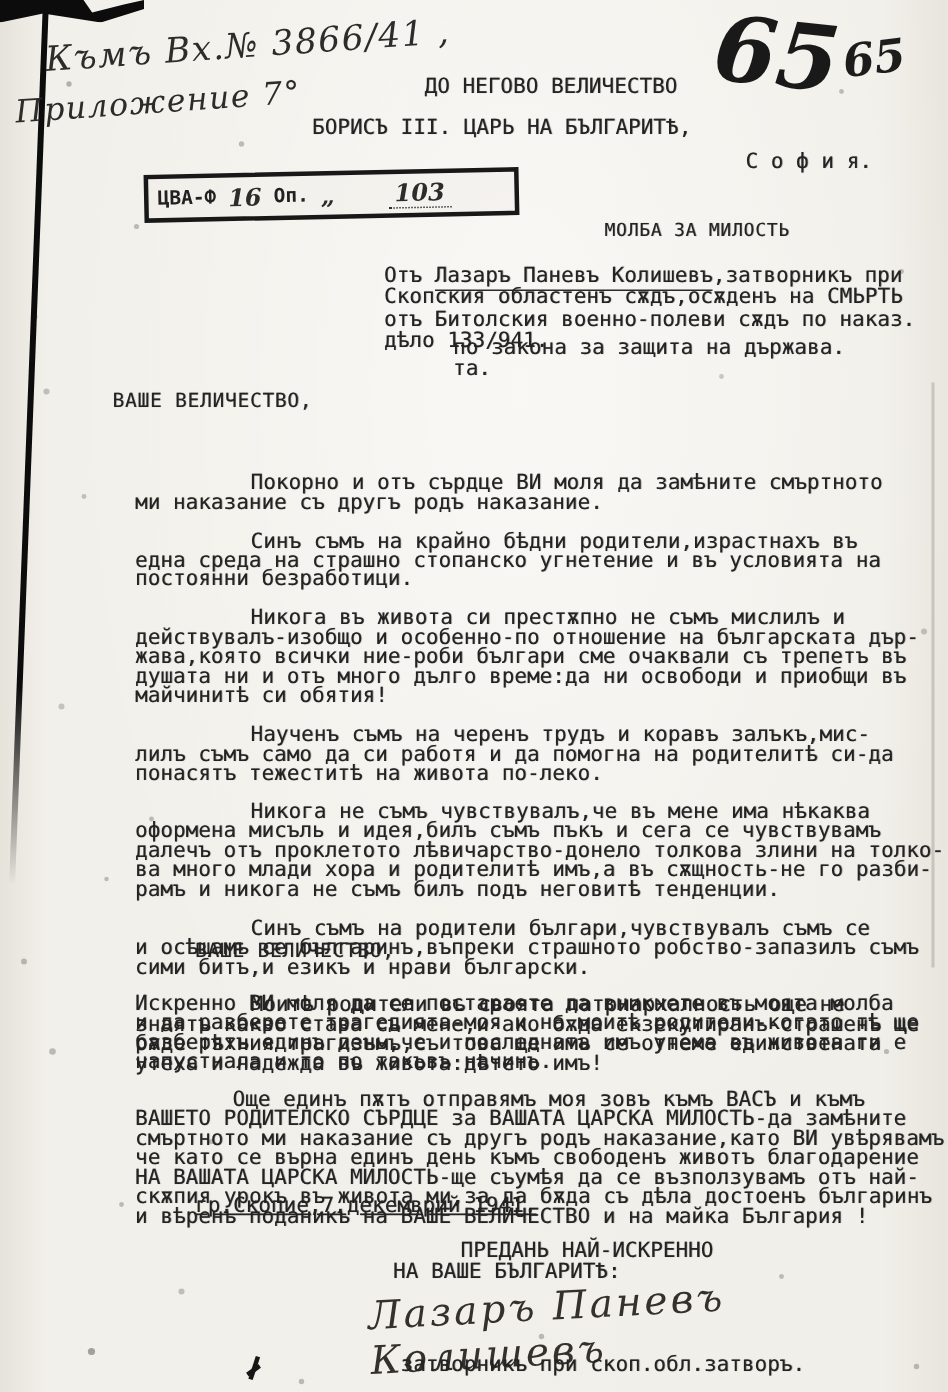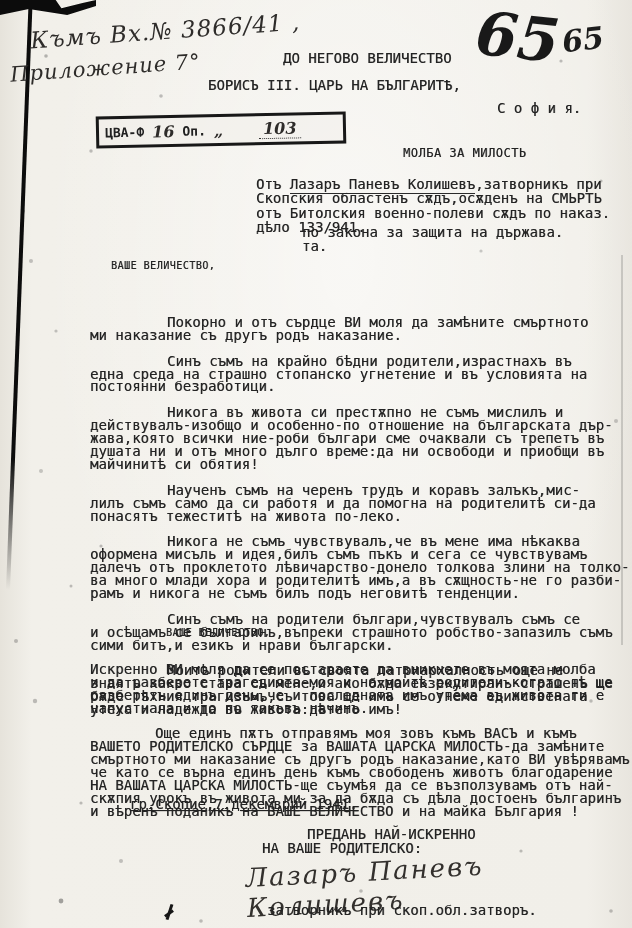--- a/index.html
+++ b/index.html
@@ -23,21 +23,21 @@
     text-shadow:0.4px 0.3px 0.5px rgba(30,30,30,0.55);
     white-space:pre-line;
   }
   .body-text{line-height:12.9px;width:560px;}
   .body-text p{margin:0;}
   .indent{text-indent:77px;}
   .indent-sm{text-indent:65px;}
   .from-block{left:256px;top:163px;line-height:14.2px;width:380px;}
   .from-name{border-bottom:1.5px solid #2a2a2a;padding-bottom:1px;}
   .law-note{left:302px;top:226px;line-height:13.8px;}
-  .salutation{font-size:10px;letter-spacing:0.5px;margin-left:36px;}
+  .salutation{font-size:13px;letter-spacing:0.5px;}
   .title{left:403px;top:146px;font-size:12px;letter-spacing:0.5px;}
   .script{
     font-family:"DejaVu Serif","Liberation Serif",serif;
     font-style:italic;
     color:#2e2c2a;
   }
   .note1{left:30px;top:18px;font-size:23px;transform:rotate(-4deg);letter-spacing:1px;}
   .note2{left:10px;top:56px;font-size:21px;transform:rotate(-4deg);letter-spacing:1px;}
   .num-large{left:476px;top:2px;font-size:60px;font-weight:bold;transform:rotate(6deg);color:#191919;}
   .num-small{left:562px;top:22px;font-size:30px;font-weight:bold;transform:rotate(-7deg);color:#1c1c1c;}
@@ -168,21 +168,21 @@
 смъртното ми наказание съ другъ родъ наказание,като ВИ увѣрявамъ
 че като се върна единъ день къмъ свободенъ животъ благодарение
 НА ВАШАТА ЦАРСКА МИЛОСТЬ-ще съумѣя да се възползувамъ отъ най-
 скѫпия урокъ въ живота ми,за да бѫда съ дѣла достоенъ българинъ
 и вѣренъ поданикъ на ВАШЕ ВЕЛИЧЕСТВО и на майка България !</p>
   </div>
 
   <div class="abs typed" style="left:130px;top:796px;text-decoration:underline;">гр.Скопие,7.декемврий 1941.</div>
 
   <div class="abs typed" style="left:283px;top:826px;padding-left:24px;">ПРЕДАНЬ НАЙ-ИСКРЕННО</div>
-  <div class="abs typed" style="left:262px;top:840px;">НА ВАШЕ РОДИТЕЛСКО:</div>
+  <div class="abs typed" style="left:262px;top:840px;">НА ВАШЕ БЪЛГАРИТѢ:</div>
 
   <div class="abs script signature">Лазаръ Паневъ Колишевъ</div>
 
   <div class="abs typed" style="left:267px;top:902px;">затворникъ при скоп.обл.затворъ.</div>
 
   <div class="abs ink-mark"></div>
 
 </div>
 
 </body></html>

